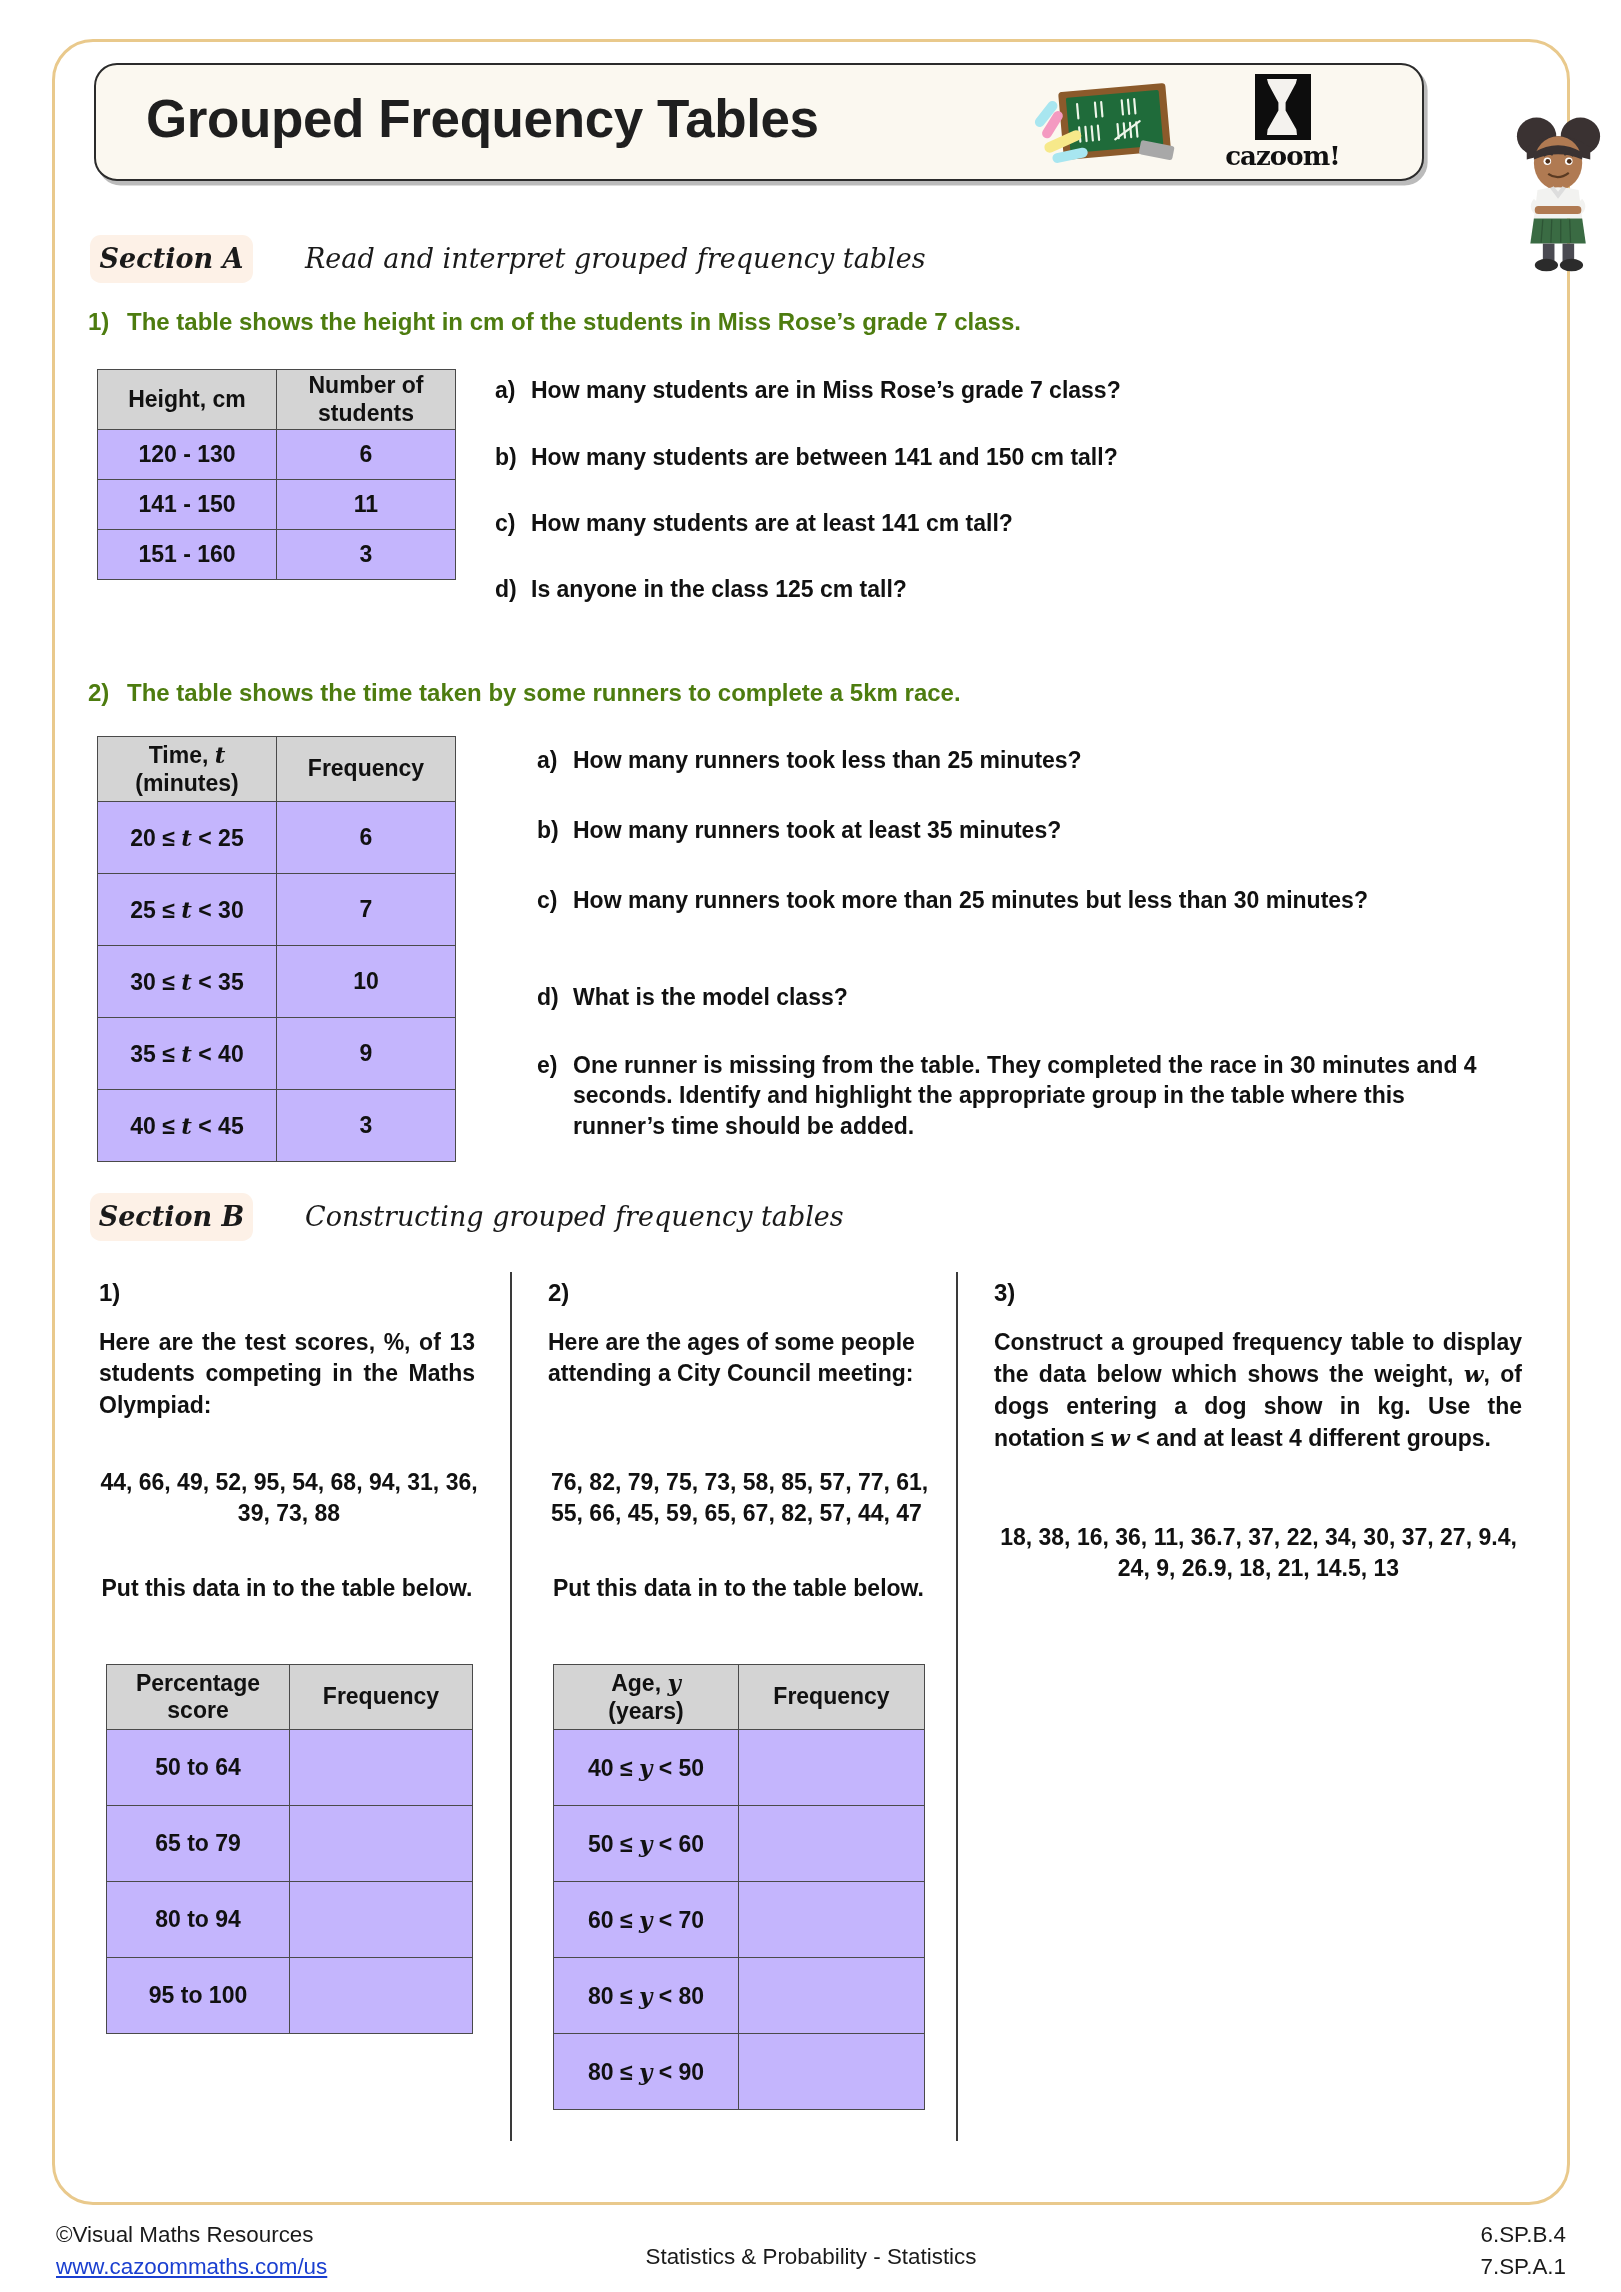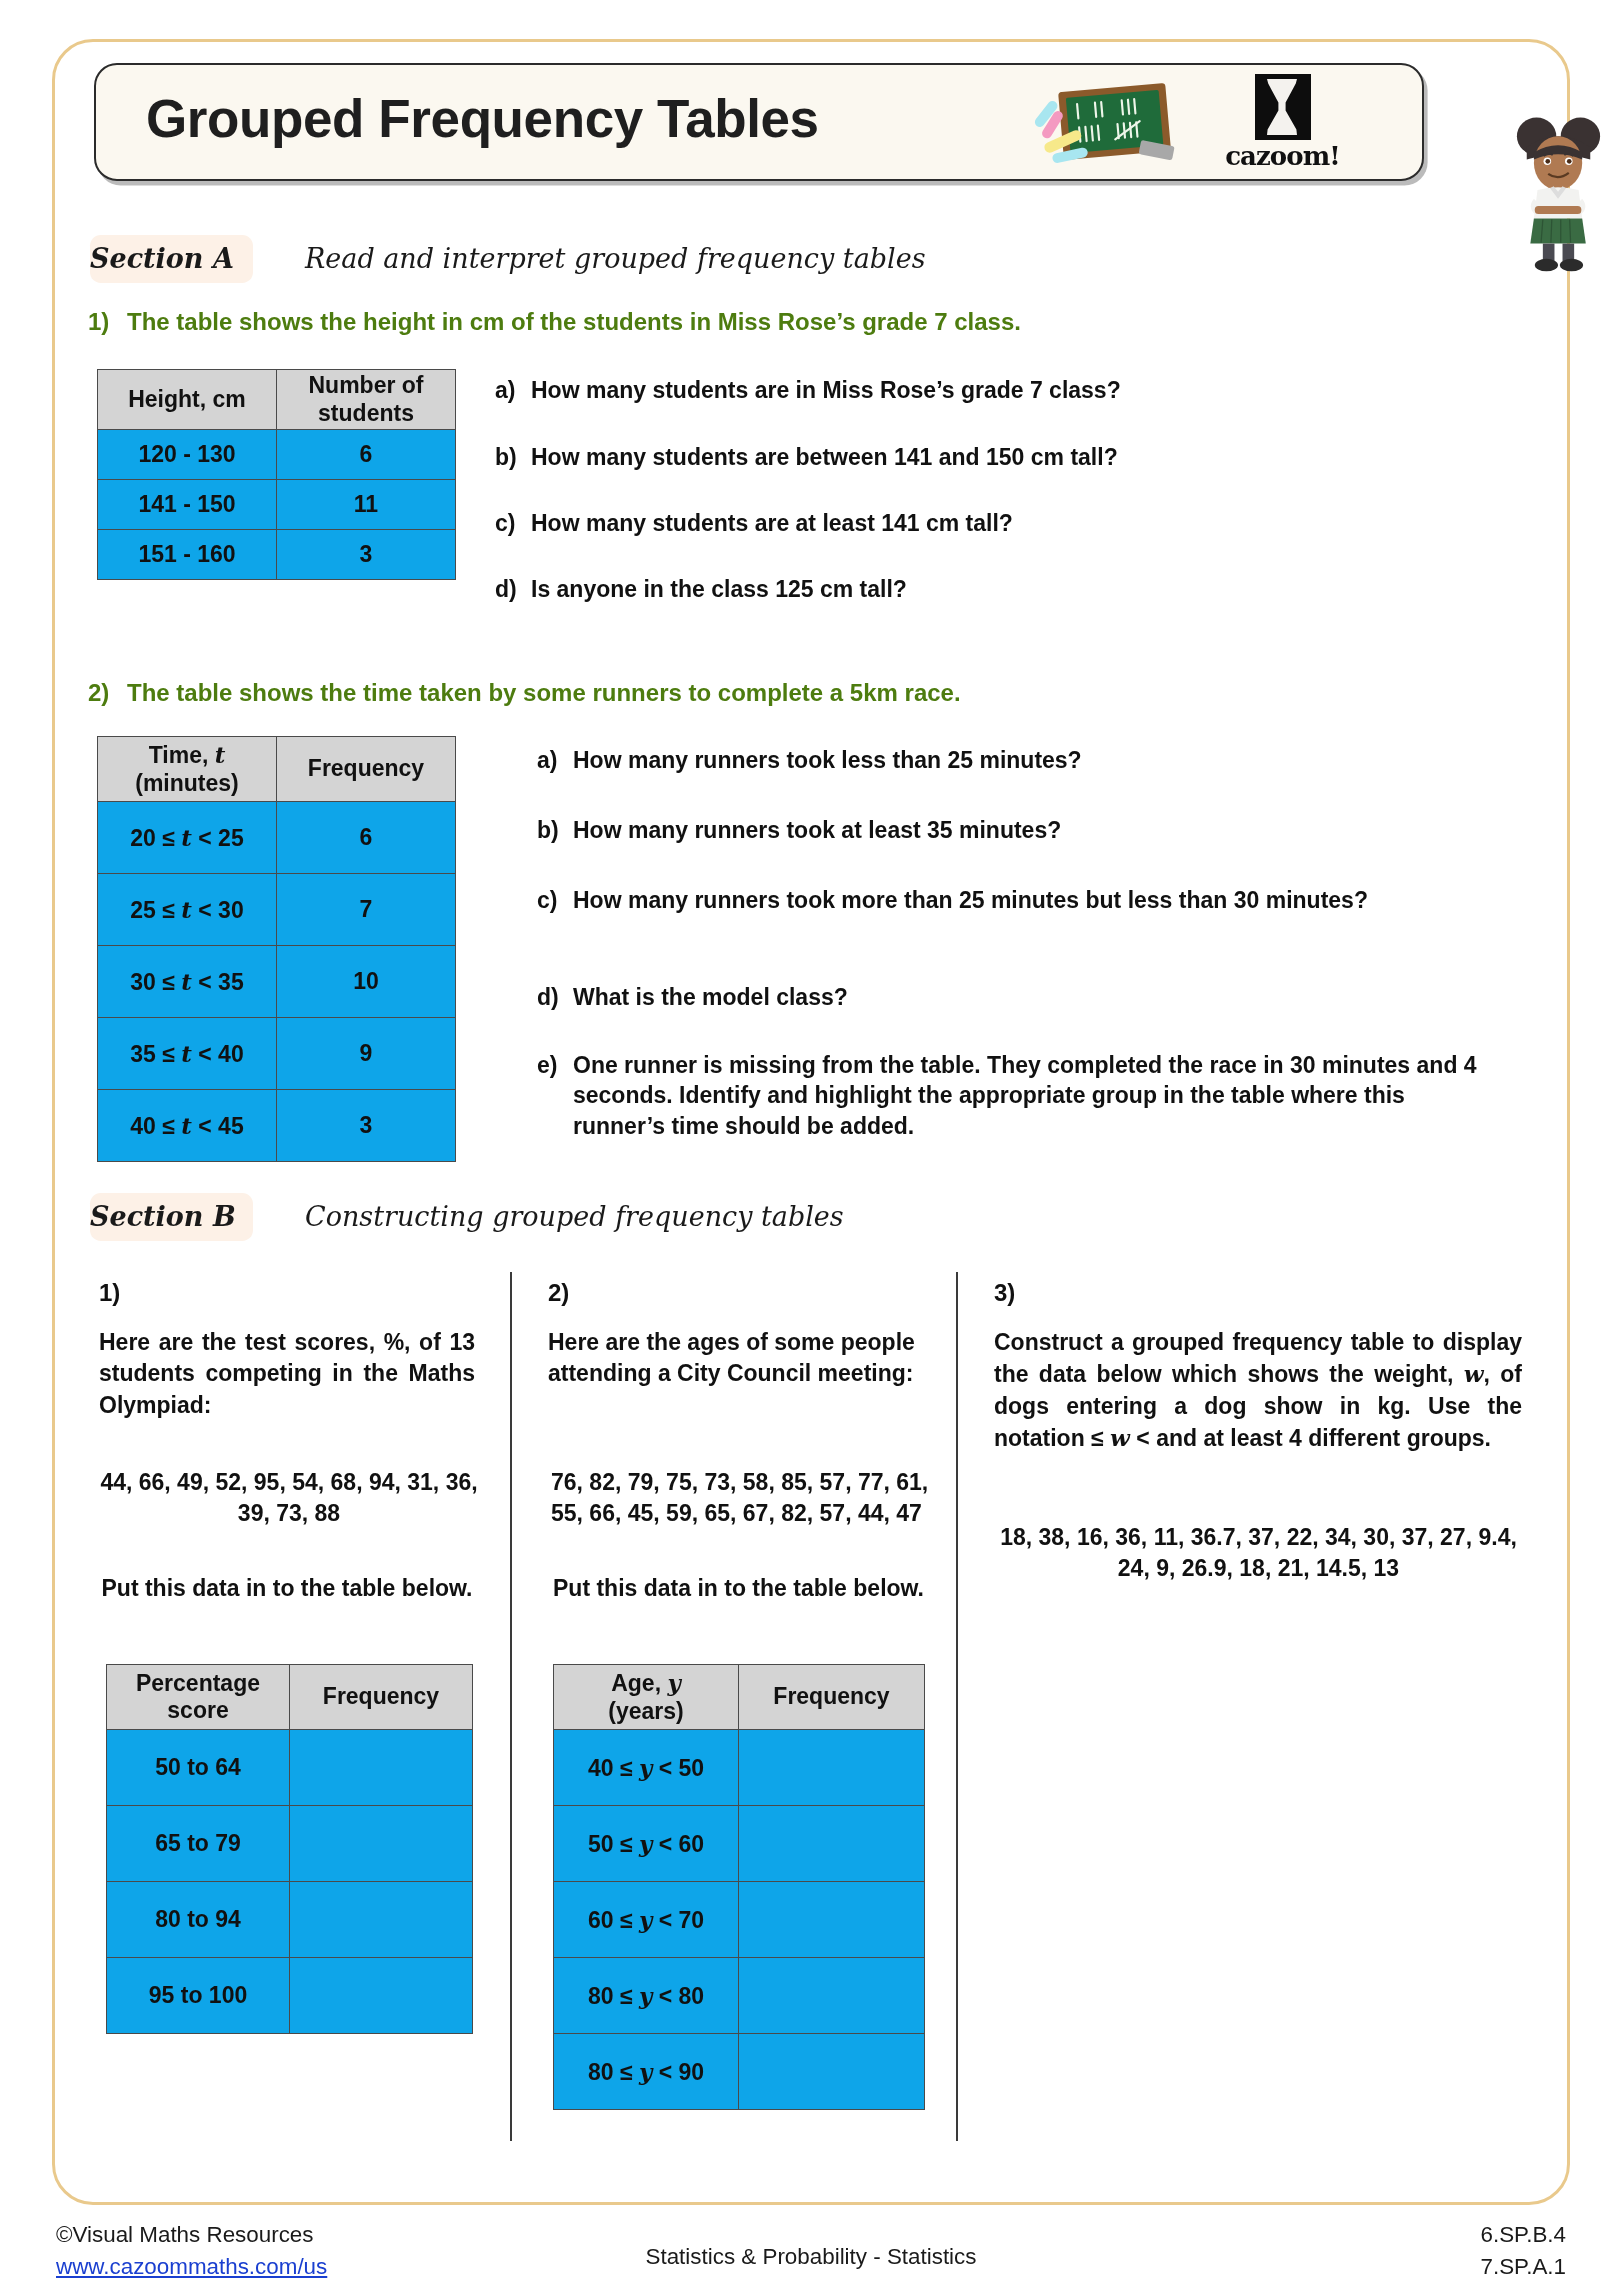--- a/index.html
+++ b/index.html
@@ -132,20 +132,21 @@
     height: 48px;
     background: #fdf1e7;
     border-radius: 10.7px;
   }
   .section-badge-label {
     position: absolute;
     left: 0;
     top: 0;
     width: 163px;
     line-height: 48px;
+    text-align: center;
     font-family: "DejaVu Serif", serif;
     font-weight: bold;
     font-style: italic;
     font-size: 27px;
     color: #1a1a1a;
   }
   .section-desc {
     position: absolute;
     left: 215px;
     top: 0;
@@ -201,21 +202,21 @@
     font-size: 23px;
     font-weight: bold;
     color: #111;
     padding: 0;
   }
   .gf-table th {
     background: #d4d4d4;
     line-height: 1.18;
   }
   .gf-table td {
-    background: #0ea5e9;
+    background: #c4b5fd;
   }
   .ital {
     font-family: "DejaVu Serif", serif;
     font-style: italic;
     font-weight: bold;
   }
 
   
   .sb-col-num {
     position: absolute;

